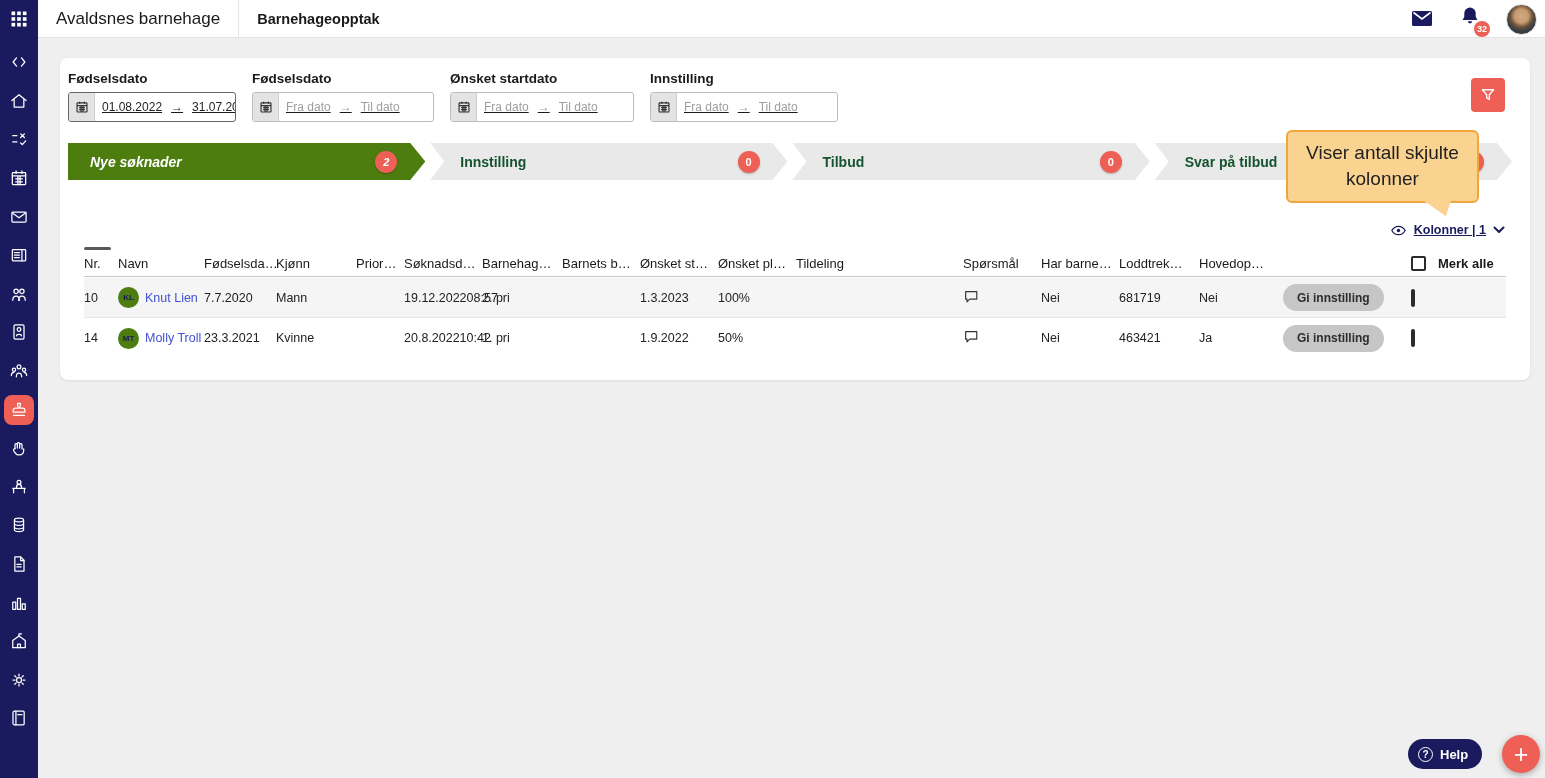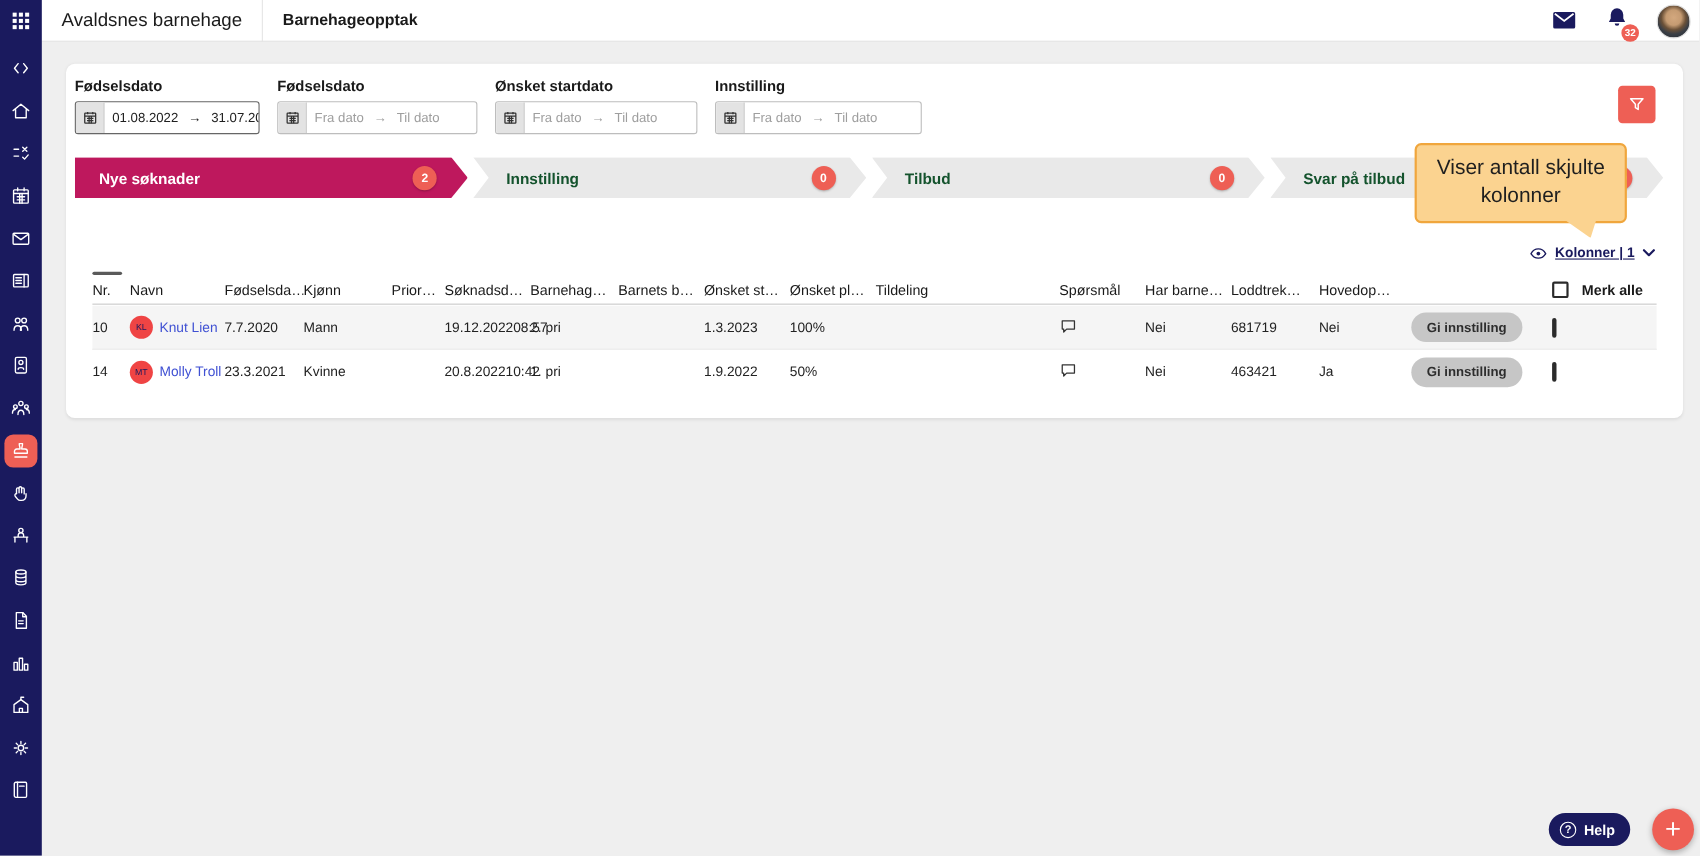--- a/index.html
+++ b/index.html
@@ -32,60 +32,60 @@
   .avatar { width:31px; height:31px; border-radius:50%; cursor:pointer;
     background: radial-gradient(circle at 50% 38%, #d3a87e 0%, #c59b72 30%, #6b5138 48%, #3a3f46 65%, #23272e 100%); border:1px solid #ddd; }
 
   
   .panel { position:absolute; left:60px; top:58px; width:1470px; height:322px; background:#fff; border-radius:8px; box-shadow:0 1px 3px rgba(0,0,0,.08); }
 
   
   .filters { position:absolute; left:8px; top:13px; display:flex; gap:16px; }
   .f-group { display:flex; flex-direction:column; }
   .f-label { font-size:13.5px; font-weight:700; margin-bottom:6px; }
-  .f-field { height:30px; border:1px solid #8a8a8a; border-radius:3px; display:flex; align-items:center; background:#fff; overflow:hidden; cursor:pointer; }
+  .f-field { height:30px; border:1px solid #8a8a8a; border-radius:3px; display:flex; align-items:center; background:#fff; overflow:hidden; cursor:pointer;text-decoration:underline; }
   .f-group:nth-child(1) .f-field { width:168px; border-color:#666; }
   .f-group:nth-child(2) .f-field { width:182px; border-color:#bdbdbd; }
   .f-group:nth-child(3) .f-field { width:184px; border-color:#bdbdbd; }
   .f-group:nth-child(4) .f-field { width:188px; border-color:#bdbdbd; }
   .cal-box { width:26px; height:28px; background:#e3e3e3; display:flex; align-items:center; justify-content:center; border-right:1px solid #cfcfcf; flex:none; }
   .f-val { font-size:12px; padding:0 7px; white-space:nowrap; }
   .f-arrow { font-size:12px; padding:0 2px; }
   .filled .f-val, .filled .f-arrow { color:#1f1f1f; }
   .empty .f-val, .empty .f-arrow { color:#9e9e9e; }
   .filter-btn { position:absolute; right:25px; top:20px; width:34px; height:34px; background:#EE5F55; border:none; border-radius:4px; display:flex; align-items:center; justify-content:center; cursor:pointer; }
 
   
   .stepper { position:absolute; left:8px; right:18px; top:85px; height:37px; display:flex; gap:5px; }
   .step { flex:1; position:relative; background:#e9e9e9; display:flex; align-items:center; cursor:pointer;
     clip-path: polygon(0 0, calc(100% - 15px) 0, 100% 50%, calc(100% - 15px) 100%, 0 100%, 14px 50%); }
   .step:first-child { clip-path: polygon(0 0, calc(100% - 15px) 0, 100% 50%, calc(100% - 15px) 100%, 0 100%); }
   .step .s-lab { font-size:14px; font-weight:700; color:#14532d; padding-left:30px; }
   .step:first-child .s-lab { padding-left:22px; }
-  .step.active { background:#be185d; }
+  .step.active { background:#4d7c0f;font-style:italic; }
   .step.active .s-lab { color:#fff; }
   .count-badge { position:absolute; right:28px; top:50%; transform:translateY(-50%); width:22px; height:22px; border-radius:50%; background:#EE5F55; color:#fff; font-size:11px; font-weight:700; display:flex; align-items:center; justify-content:center; box-shadow:0 1px 2px rgba(0,0,0,.25); }
 
   
   .cols-control { position:absolute; right:25px; top:165px; display:flex; align-items:center; gap:7px; color:#1A1A5E; cursor:pointer;text-decoration:underline; }
   .cols-control .c-lab { font-size:12.5px; font-weight:700; }
 
   
   .tgrid { display:grid; grid-template-columns:34px 86px 72px 80px 48px 78px 80px 78px 78px 78px 167px 78px 78px 80px 84px 128px minmax(0,1fr); align-items:center; }
   .thead { position:absolute; left:24px; right:24px; top:192px; height:27px; border-bottom:1px solid #c9c9c9; }
   .th { font-size:13px; font-weight:500; color:#1a1a1a; white-space:nowrap; overflow:hidden; }
   .scroll-indicator { position:absolute; left:0; top:-3px; width:27px; height:3px; background:#5a5a5a; border-radius:2px; cursor:grab; }
   .selectall { display:flex; align-items:center; gap:12px;text-align:right; }
   .selectall .sa-lab { font-size:13px; font-weight:700; }
   .trow { position:absolute; left:24px; right:24px; height:40px; }
   .row-0 { top:220px; background:#f5f5f5; border-bottom:1px solid #e6e6e6; }
   .row-1 { top:260px; background:#fff; }
   .td { font-size:12.5px; color:#222; white-space:nowrap; }
   .name-cell { display:flex; align-items:center; gap:6px; }
-  .avatar-initials { width:21px; height:21px; border-radius:50%; background:#ef4444; color:#1A1A5E; font-size:8px; font-weight:400; display:flex; align-items:center; justify-content:center; flex:none; }
+  .avatar-initials { width:21px; height:21px; border-radius:50%; background:#4d7c0f; color:#1A1A5E; font-size:8px; font-weight:700; display:flex; align-items:center; justify-content:center; flex:none; }
   .name-link { color:#4051D3; font-size:12.5px; cursor:pointer; }
   .gi-btn { background:#c6c6c6; border:none; border-radius:14px; height:27px; padding:0 14px; font-size:12px; font-weight:700; color:#2d2d2d; cursor:pointer; font-family:inherit; }
   .checkbox { width:15px; height:15px; border:2px solid #2b2b2b; border-radius:2px; background:#fff; cursor:pointer; }
   .bubble-cell { cursor:pointer; }
 
   
   .tooltip { position:absolute; left:1286px; top:130px; width:193px; background:#FBD390; border:2px solid #F0A63D; border-radius:6px; padding:8px 10px 10px; z-index:10; text-align:center; }
   .tooltip .tip-text { font-size:19px; line-height:1.35; color:#1f1f1f; }
   .tooltip .tail { position:absolute; right:26px; bottom:-15px; width:28px; height:16px; background:#FBD390; clip-path:polygon(0 0,100% 0,82% 100%); }
 

